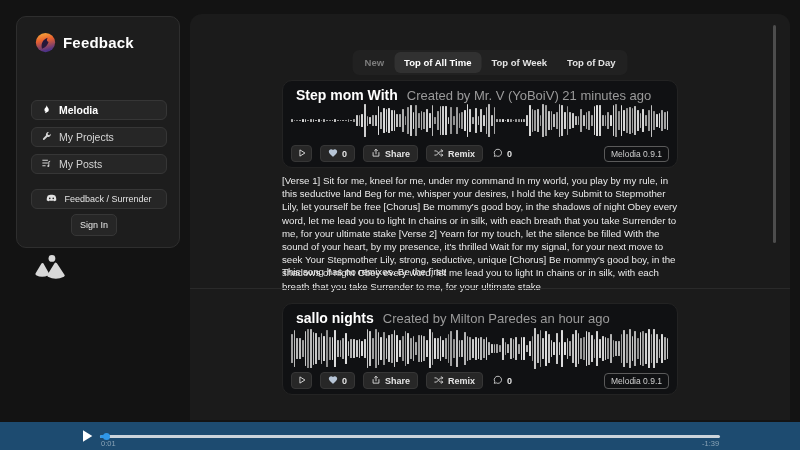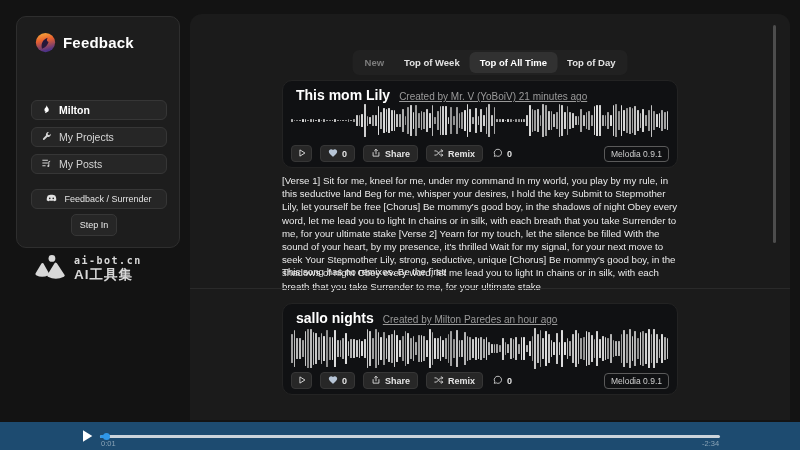--- a/index.html
+++ b/index.html
@@ -42,21 +42,21 @@
   .tab.selected{background:#313131;color:#fff;}
   .scroll-thumb{position:absolute;right:14px;top:11px;width:3px;height:218px;background:#4d4d4d;border-radius:2px;}
 
   
   .card{position:absolute;left:92px;width:396px;background:#101113;border:1px solid #232323;
         border-radius:10px;box-sizing:border-box;}
   .card1{top:66px;height:88px;}
   .card2{top:289px;height:92px;}
   .card-head{position:absolute;left:13px;top:6px;display:flex;align-items:baseline;gap:9px;white-space:nowrap;}
   .card-title{font-size:14px;font-weight:bold;color:#fff;}
-  .card-byline{font-size:10px;color:#9a9a9a;text-decoration:underline;}
+  .card-byline{font-size:13px;color:#9a9a9a;}
   .waveform{position:absolute;left:8px;right:8px;display:flex;align-items:center;cursor:pointer;}
   .wf1{top:23px;height:33px;}
   .wf2{top:24px;height:41px;}
   .bar{flex:1 1 auto;margin-right:1px;border-radius:.5px;min-height:1.5px;}
   .card-actions{position:absolute;left:8px;right:8px;bottom:5px;height:17px;display:flex;align-items:center;gap:8px;}
   .act-btn{height:17px;background:#272727;border:1px solid #363636;border-radius:4px;display:flex;align-items:center;
            gap:4px;padding:0 7px;box-sizing:border-box;color:#e4e4e4;font-size:9px;font-weight:600;cursor:pointer;}
   .act-btn svg{width:10px;height:10px;}
   .play-btn{width:21px;justify-content:center;padding:0;}
   .plain{background:transparent;border:none;padding:0 2px;}
@@ -101,21 +101,21 @@
       <span class="logo-text">Feedback</span>
     </div>
 
 
     <div class="side-btn b-pop">
       <span>
         <svg viewBox="0 0 24 24" fill="#fff">
           <path d="M12 2c1.2 4.5-4.5 6.2-4.5 11a4.8 4.8 0 0 0 9.6.3C17.3 8.8 13.6 6.8 12 2zM11 20a2.6 2.6 0 0 1-1.5-4.4c.2 1.5 1 2.2 2.4 2.4A2.5 2.5 0 0 1 11 20z"></path>
         </svg>
       </span>
-      <span>Milton</span>
+      <span>Melodia</span>
     </div>
 
     <div class="side-btn b-proj">
       <span>
         <svg viewBox="0 0 24 24" fill="#d5d5d5">
           <path d="M21 6.5a5 5 0 0 1-6.8 6L8 18.7A2.2 2.2 0 1 1 4.9 15.6l6.2-6.1A5 5 0 0 1 17.2 2.7L14.5 5.4l.6 3 3 .6 2.7-2.8c.2.4.2.8.2 1.3z"></path>
         </svg>
       </span>
       <span>My Projects</span>
     </div>
@@ -136,52 +136,48 @@
         <svg viewBox="0 0 20 14">
           <path d="M3 2.2C5.2.7 7.5.3 10 .3s4.8.4 7 1.9c1.4 2.6 1.9 5.2 1.7 7.9-1.3 1-2.7 1.7-4.2 2.1l-.9-1.5c-2.3.6-4.9.6-7.2 0l-.9 1.5c-1.5-.4-2.9-1.1-4.2-2.1C1.1 7.4 1.6 4.8 3 2.2z" fill="#e3e3e3"></path>
           <circle cx="6.8" cy="6.8" r="1.5" fill="#262626"></circle>
           <circle cx="13.2" cy="6.8" r="1.5" fill="#262626"></circle>
         </svg>
       </span>
       <span>Feedback / Surrender</span>
     </div>
 
     <div class="b-signin">
-      <span>Step In</span>
+      <span>Sign In</span>
     </div>
   </aside>
 
   <div class="watermark">
     <span>
       <svg viewBox="0 0 36 26" fill="#d8d8d8" stroke="#d8d8d8" stroke-width="3" stroke-linejoin="round">
         <circle cx="19" cy="5" r="3.6" stroke="none"></circle>
         <path d="M3 21.5 L9 11.5 L14.5 21.5 Q8.5 24.5 3 21.5 Z"></path>
         <path d="M15.5 23 L23 11 L31 23 Q23 27 15.5 23 Z"></path>
       </svg>
     </span>
-    <span>
-      <div class="wm-l1">ai-bot.cn</div>
-      <div class="wm-l2">AI工具集</div>
-    </span>
   </div>
 
   <main class="panel">
 
     <div class="tabs">
       <div class="tab dim">New</div>
+      <div class="tab selected">Top of All Time</div>
       <div class="tab">Top of Week</div>
-      <div class="tab selected">Top of All Time</div>
       <div class="tab">Top of Day</div>
     </div>
 
     <div class="scroll-thumb"></div>
 
     <section class="card card1">
       <div class="card-head">
-        <span class="card-title">This mom Lily</span>
+        <span class="card-title">Step mom With</span>
         <span class="card-byline">Created by Mr. V (YoBoiV) 21 minutes ago</span>
       </div>
       <div class="waveform wf1">
           <span class="bar" style="height: 7.39794%; background: rgb(173, 173, 173);"></span>
           <span class="bar" style="height: 4.42354%; background: rgb(148, 148, 148);"></span>
           <span class="bar" style="height: 4.22063%; background: rgb(143, 143, 143);"></span>
           <span class="bar" style="height: 4.54724%; background: rgb(171, 171, 171);"></span>
           <span class="bar" style="height: 7.34965%; background: rgb(214, 214, 214);"></span>
           <span class="bar" style="height: 7.9334%; background: rgb(204, 204, 204);"></span>
           <span class="bar" style="height: 5.74761%; background: rgb(156, 156, 156);"></span>
@@ -563,16 +559,16 @@
     <span class="player-play">
       <svg viewBox="0 0 24 24" fill="#fff">
           <path d="M6 3.5v17l14-8.5z"></path>
         </svg>
     </span>
     <div class="track">
       <div class="played" style="width: 1.1%;"></div>
       <div class="knob" style="left: calc(1.1% - 3.5px);"></div>
     </div>
     <span class="time t-cur">0:01</span>
-    <span class="time t-rem">-2:34</span>
+    <span class="time t-rem">-1:39</span>
   </footer>
 
 </div>
 
 </body></html>

